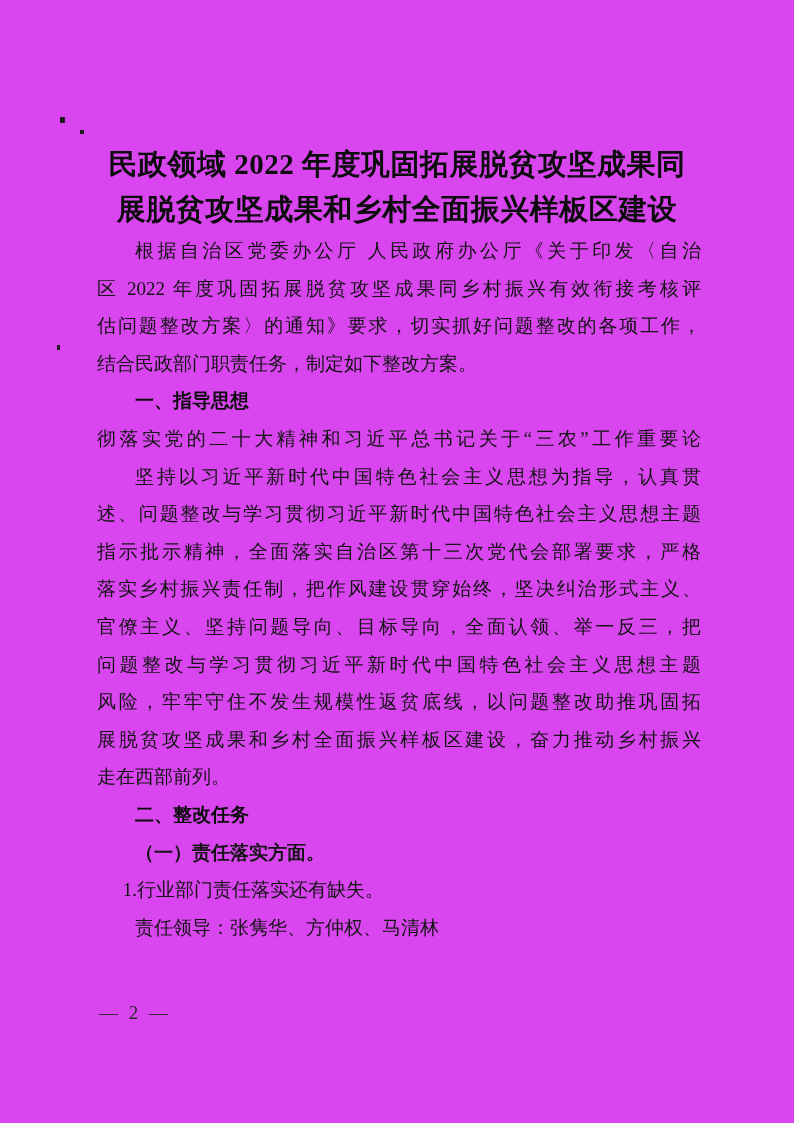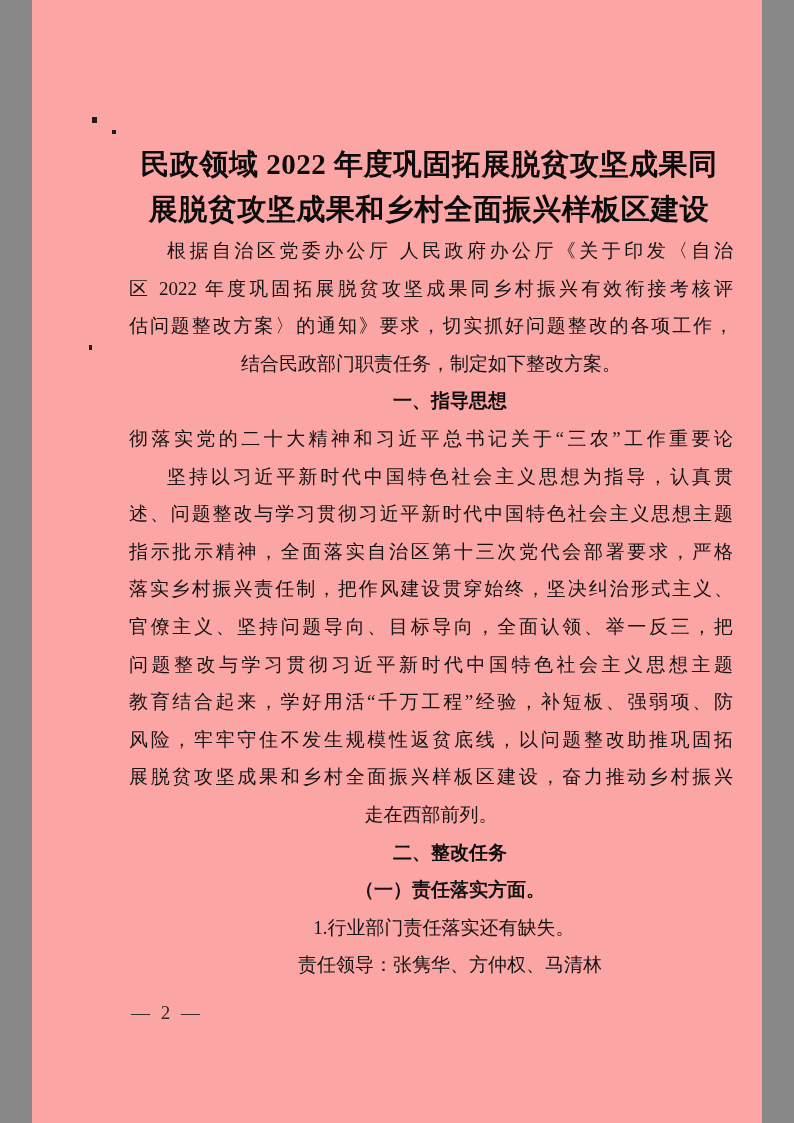--- a/index.html
+++ b/index.html
@@ -1,21 +1,21 @@
 <!DOCTYPE html>
 <html><head>
 <meta charset="utf-8">
 <style>
   html, body { margin: 0; padding: 0; background: #888; }
   .page {
     position: relative;
-    width: 730px;
+    width: 794px;
     height: 1123px;
     margin: 0 auto;
-    background: #fca5a5;
+    background: #d946ef;
     color: #121212;
     font-family: "Liberation Serif", "DejaVu Serif", serif;
     overflow: hidden;
   }
   
   .doc-title {
     position: absolute;
     top: 142px;
     left: 0;
     width: 794px;
@@ -32,21 +32,21 @@
     left: 97px;
     top: 232px;
     width: 604px;
     font-size: 19px;
     color: #141414;
   }
   .ln {
     height: 37.6px;
     line-height: 37.6px;
     white-space: pre;
-    text-align: center;
+    text-align: left;
   }
   .ln.fill {
     white-space: normal;
     text-align: justify;
     text-align-last: justify;
     text-justify: inter-ideograph;
     text-justify: inter-character;
   }
   .ln.first   { text-indent: 2em; }
   .ln.firstnum{ text-indent: 1.35em; }
@@ -96,21 +96,20 @@
 
     <div class="ln hd first">一、指导思想</div>
 
     <div class="ln fill">彻落实党的二十大精神和习近平总书记关于“三农”工作重要论</div>
     <div class="ln fill first">坚持以习近平新时代中国特色社会主义思想为指导，认真贯</div>
     <div class="ln fill">述、问题整改与学习贯彻习近平新时代中国特色社会主义思想主题</div>
     <div class="ln fill">指示批示精神，全面落实自治区第十三次党代会部署要求，严格</div>
     <div class="ln fill">落实乡村振兴责任制，把作风建设贯穿始终，坚决纠治形式主义、</div>
     <div class="ln fill">官僚主义、坚持问题导向、目标导向，全面认领、举一反三，把</div>
     <div class="ln fill">问题整改与学习贯彻习近平新时代中国特色社会主义思想主题</div>
-    <div class="ln fill">教育结合起来，学好用活“千万工程”经验，补短板、强弱项、防</div>
     <div class="ln fill">风险，牢牢守住不发生规模性返贫底线，以问题整改助推巩固拓</div>
     <div class="ln fill">展脱贫攻坚成果和乡村全面振兴样板区建设，奋力推动乡村振兴</div>
     <div class="ln">走在西部前列。</div>
 
     <div class="ln hd first">二、整改任务</div>
     <div class="ln kai-b first">（一）责任落实方面。</div>
     <div class="ln firstnum">1.行业部门责任落实还有缺失。</div>
     <div class="ln first">责任领导：张隽华、方仲权、马清林</div>
   </div>
 

